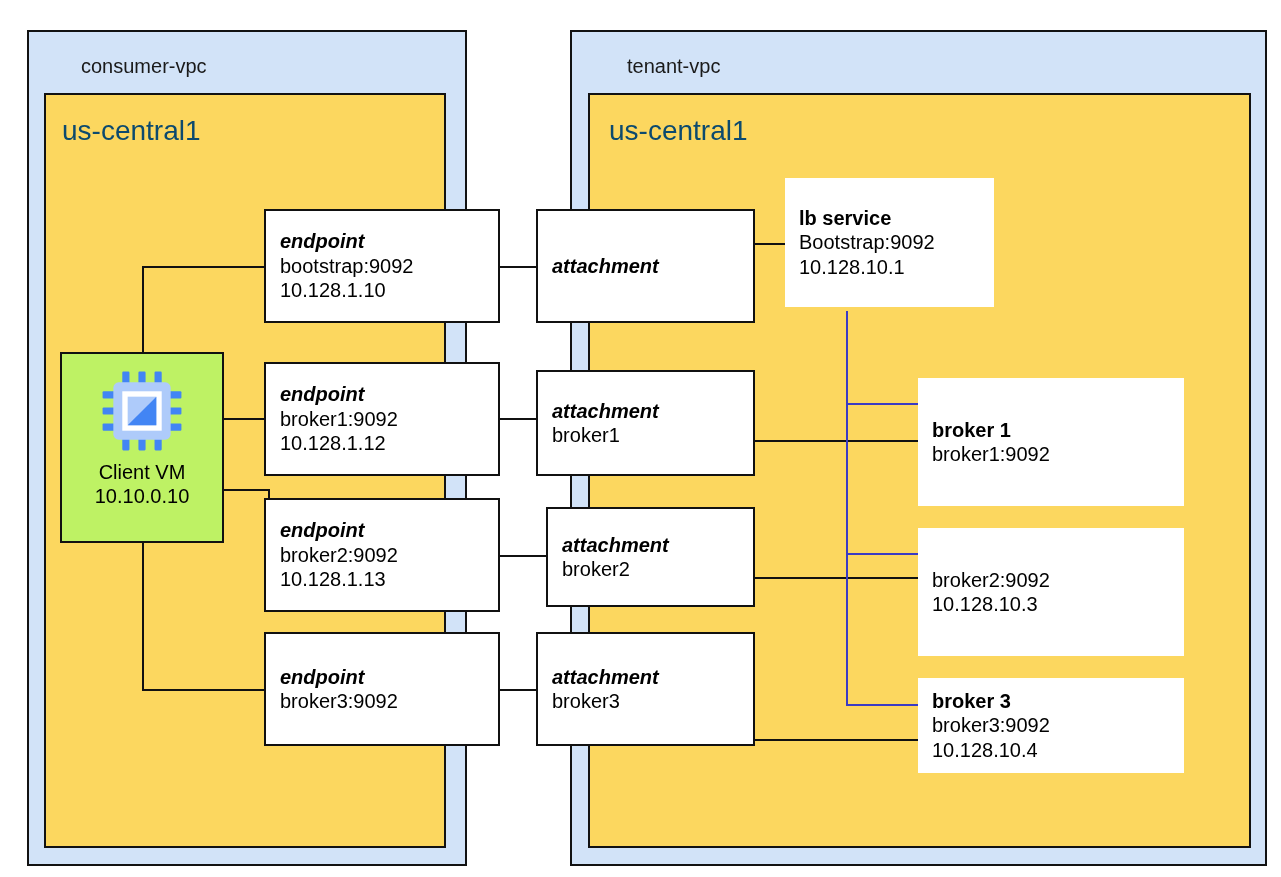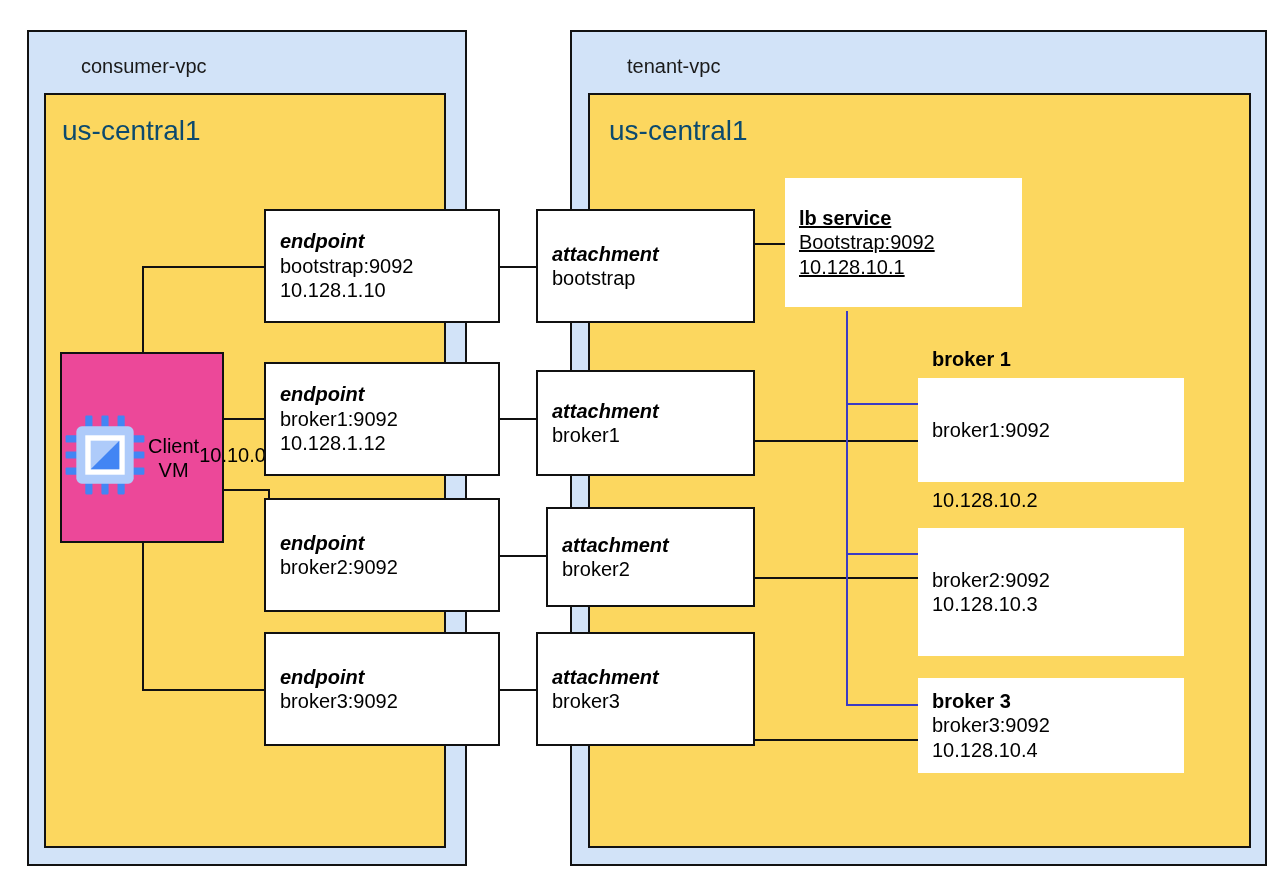--- a/index.html
+++ b/index.html
@@ -12,22 +12,22 @@
   .region{position:absolute;background:#fcd75f;border:2px solid #121212;box-sizing:border-box;}
   .region-label{position:absolute;font-size:28px;color:#0c4a6e;white-space:nowrap;}
 
   .box{position:absolute;background:#ffffff;border:2px solid #111111;box-sizing:border-box;
        display:flex;flex-direction:column;justify-content:center;}
   .box.noborder{border:none;}
   .box .t1{font-size:20px;font-weight:bold;font-style:italic;color:#000;line-height:1.22;padding-left:14px;}
   .box .t1.plain{font-style:normal;}
   .box .t2,.box .t3{font-size:20px;color:#000;line-height:1.22;padding-left:14px;white-space:nowrap;}
 
-  .vmbox{position:absolute;background:#ec4899;border:2px solid #111111;box-sizing:border-box;
-         display:flex;flex-direction:row;align-items:center;justify-content:flex-start;padding-top:14px;}
+  .vmbox{position:absolute;background:#bef264;border:2px solid #111111;box-sizing:border-box;
+         display:flex;flex-direction:column;align-items:center;justify-content:flex-start;padding-top:14px;}
   .vmbox .vmlabel{font-size:20px;color:#000;line-height:1.2;text-align:center;}
 
   .ln{position:absolute;background:#111111;}
   .ln.blue{background:#3b3bc4;}
   svg.icon{display:block;}
 </style>
 </head>
 <body>
 
 <div id="stage">
@@ -104,57 +104,56 @@
 
   <div class="box" style="left:264px; top:362px; width:236px; height:114px;">
     <div class="t1">endpoint</div>
     <div class="t2">broker1:9092</div>
     <div class="t3">10.128.1.12</div>
   </div>
 
   <div class="box" style="left:264px; top:498px; width:236px; height:114px;">
     <div class="t1">endpoint</div>
     <div class="t2">broker2:9092</div>
+    <div class="t3">10.128.1.13</div>
   </div>
 
   <div class="box" style="left:264px; top:632px; width:236px; height:114px;">
     <div class="t1">endpoint</div>
     <div class="t2">broker3:9092</div>
   </div>
 
   <div class="box" style="left:536px; top:209px; width:219px; height:114px;">
     <div class="t1">attachment</div>
-    <div class="t2">bootstrap</div>
   </div>
 
   <div class="box" style="left:536px; top:370px; width:219px; height:106px;">
     <div class="t1">attachment</div>
     <div class="t2">broker1</div>
   </div>
 
   <div class="box" style="left:546px; top:507px; width:209px; height:100px;">
     <div class="t1">attachment</div>
     <div class="t2">broker2</div>
   </div>
 
   <div class="box" style="left:536px; top:632px; width:219px; height:114px;">
     <div class="t1">attachment</div>
     <div class="t2">broker3</div>
   </div>
 
-  <div class="box noborder" style="left:785px; top:178px; width:237px; height:129px;text-decoration:underline;">
+  <div class="box noborder" style="left:785px; top:178px; width:209px; height:129px;">
     <div class="t1 plain">lb service</div>
     <div class="t2">Bootstrap:9092</div>
     <div class="t3">10.128.10.1</div>
   </div>
 
-  <div class="box noborder" style="left:918px; top:378px; width:266px; height:104px;gap:46px;">
+  <div class="box noborder" style="left:918px; top:378px; width:266px; height:128px;">
     <div class="t1 plain">broker 1</div>
     <div class="t2">broker1:9092</div>
-    <div class="t3">10.128.10.2</div>
   </div>
 
   <div class="box noborder" style="left:918px; top:528px; width:266px; height:128px;">
     <div class="t2">broker2:9092</div>
     <div class="t3">10.128.10.3</div>
   </div>
 
   <div class="box noborder" style="left:918px; top:678px; width:266px; height:95px;">
     <div class="t1 plain">broker 3</div>
     <div class="t2">broker3:9092</div>

